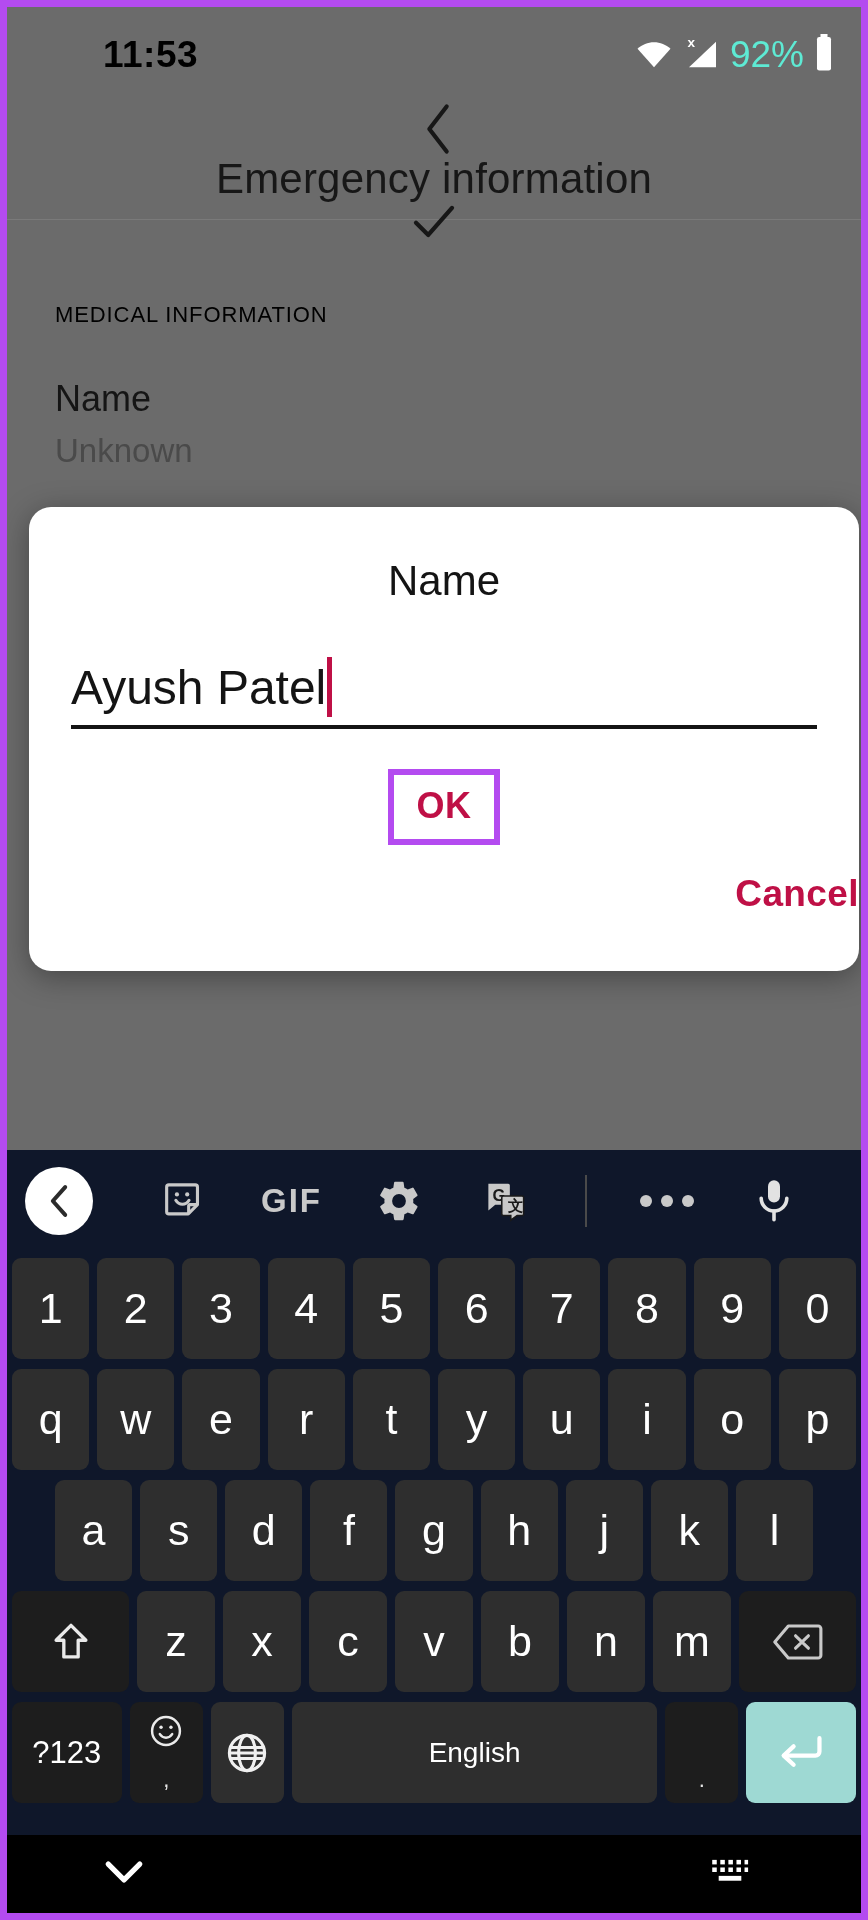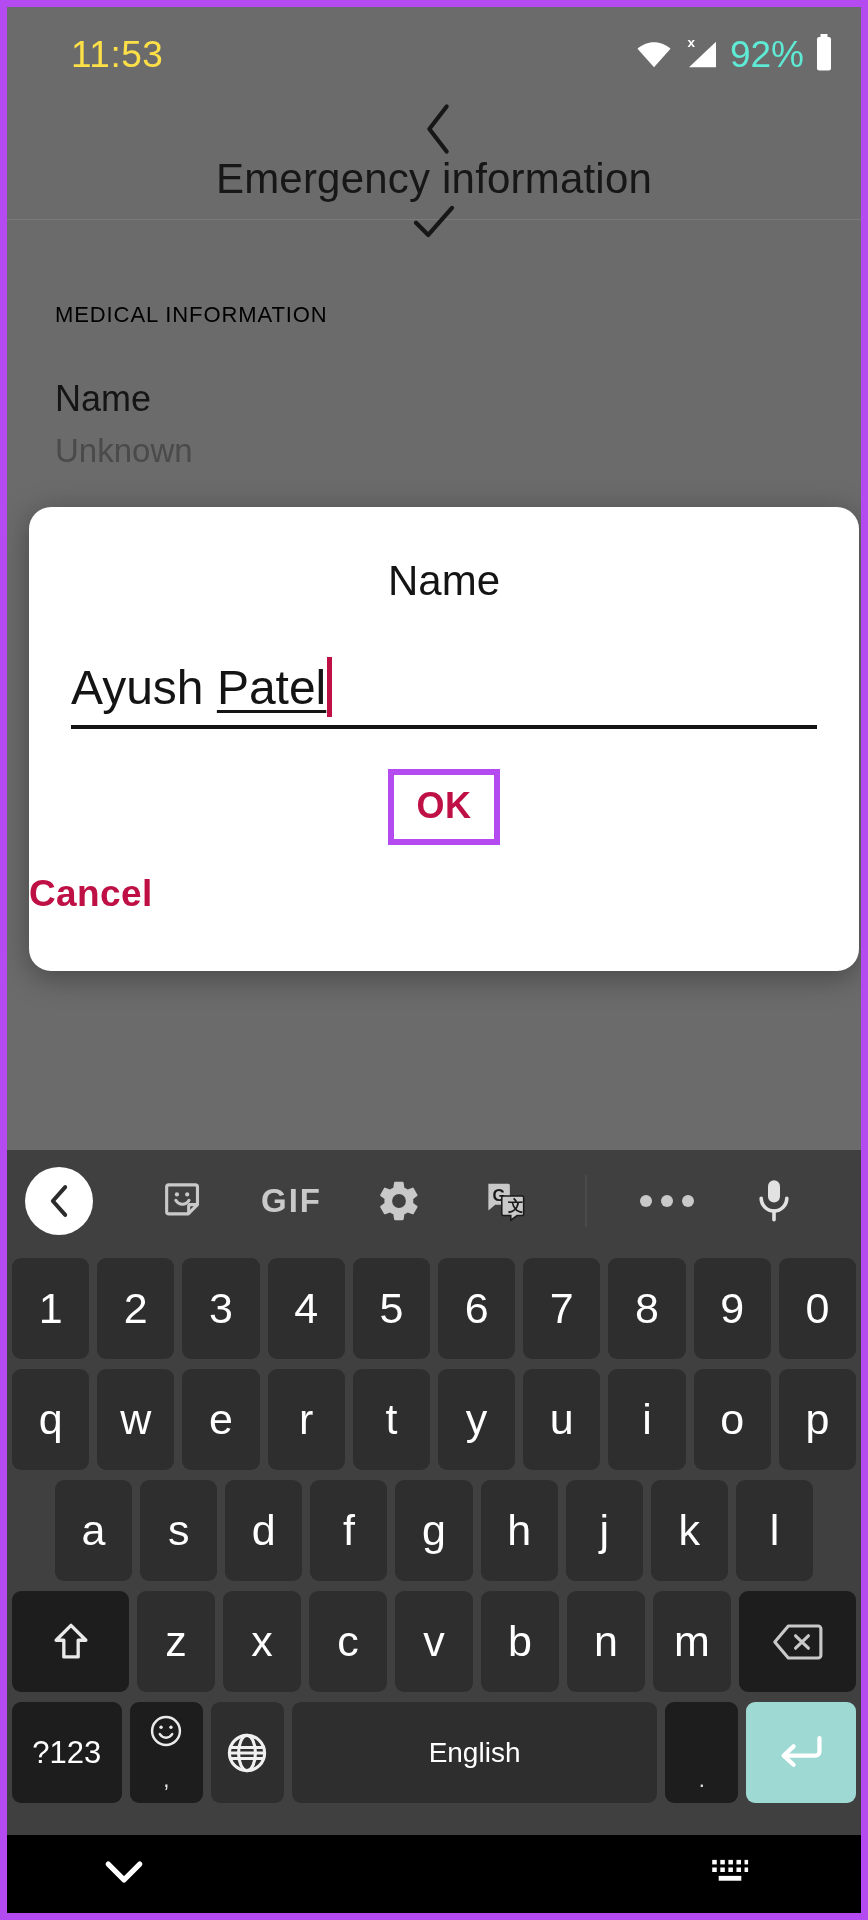--- a/index.html
+++ b/index.html
@@ -29,23 +29,23 @@
 
   
   #status-bar {
     position: absolute; left: 0; top: 0; width: 100%;
     height: 96px;
     display: flex; align-items: center; justify-content: space-between;
     padding: 0 26px 0 0;
     color: #fff;
   }
   #status-time {
-    font-size: 37px; font-weight: 400; color: #fde047;
+    font-size: 37px; font-weight: 700; color: #000000;
     letter-spacing: .5px;
-    margin-left: 64px;
+    margin-left: 96px;
   }
   #status-right { display: flex; align-items: center; gap: 9px; }
   .sb-icon { display: block; }
   #battery-pct { font-size: 37px; font-weight: 400; color: #5eead4; letter-spacing: 0px; }
 
   
   #app-bar {
     position: absolute; left: 0; top: 96px; width: 100%;
     height: 117px;
     display: flex; align-items: center;
@@ -104,54 +104,54 @@
   #dialog-input-wrap {
     margin: 48px 42px 0 42px;
     border-bottom: 4px solid #141414;
     padding-bottom: 12px;
     display: flex; align-items: flex-end;
   }
   #dialog-input-text {
     font-size: 48px; color: #141414; line-height: 1.05;
     white-space: pre;
   }
-  #dialog-input-text .composing { text-decoration: underline; text-decoration-thickness: 3px; text-underline-offset: 6px; }
+  #dialog-input-text .composing { text-decoration-thickness: 3px; text-underline-offset: 6px; }
   #text-caret {
     display: inline-block;
     width: 5px; height: 60px;
     background: #bf1046;
     margin-left: 1px;
     position: relative; top: 4px;
   }
 
   #btn-ok-row { display: flex; justify-content: center; margin-top: 40px; align-items: flex-end; }
   #btn-ok-highlight {
     border: 6px solid #b44bf0;
     padding: 10px 22px 12px 22px;
     display: inline-block;
   }
   #btn-ok {
     font-size: 36px; font-weight: 700; color: #bf1046;
     letter-spacing: .6px;
     background: none; border: none; cursor: pointer;
     font-family: "Liberation Sans", sans-serif;
   }
-  #btn-cancel-row { display: flex; justify-content: flex-start; margin: 28px 0 56px 0; }
+  #btn-cancel-row { display: flex; justify-content: flex-end; margin: 28px 0 56px 0; }
   #btn-cancel {
     font-size: 37px; font-weight: 700; color: #bf1046;
     letter-spacing: .4px;
     background: none; border: none; cursor: pointer;
     font-family: "Liberation Sans", sans-serif;
   }
 
   
   #keyboard {
     position: absolute; left: 0; top: 1143px; width: 100%;
     bottom: 0;
-    background: #404040;
+    background: #0f172a;
     display: flex; flex-direction: column;
   }
 
   
   #kb-toolbar {
     height: 102px;
     display: flex; align-items: center;
     padding: 0 34px 0 18px;
     gap: 0;
   }

